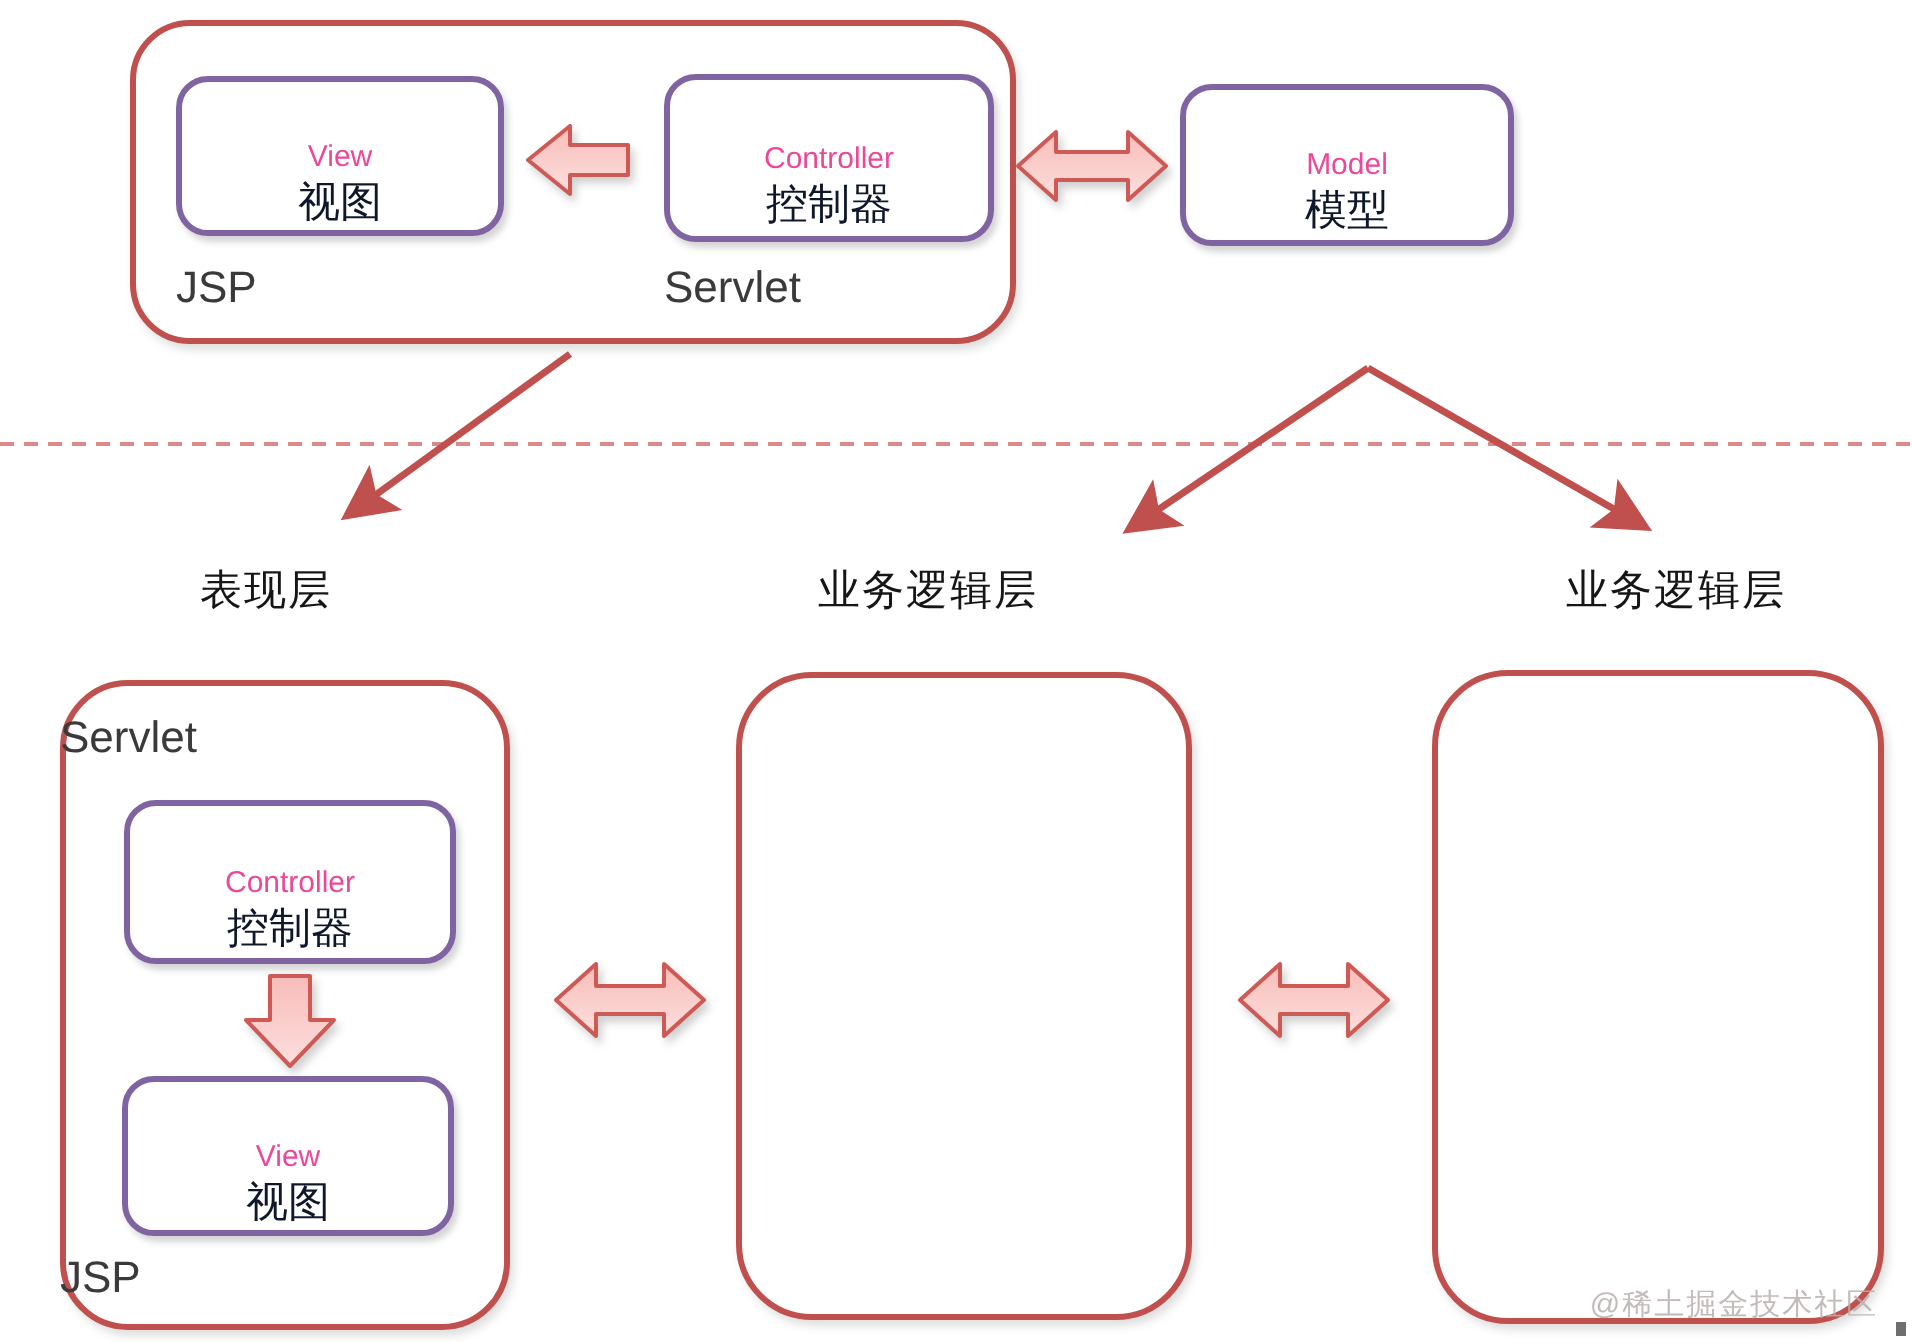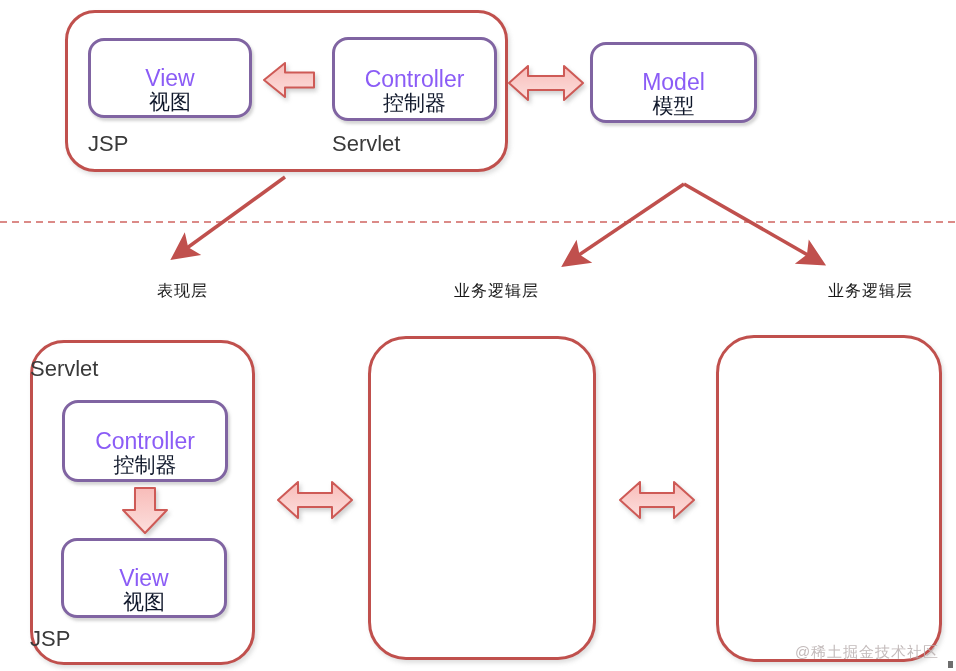--- a/index.html
+++ b/index.html
@@ -21,27 +21,27 @@
   .overlay{position:absolute;left:0;top:0;width:956px;height:671px;pointer-events:none;}
   .red-container{
     position:absolute;border:3px solid var(--red);border-radius:30px;background:#ffffff;
     box-shadow:2px 3px 4px rgba(150,150,150,0.30);
   }
   .purple-box{
     position:absolute;border:3px solid var(--purple);border-radius:16px;background:#ffffff;
     box-shadow:2px 3px 3px rgba(150,150,150,0.40);
     display:flex;flex-direction:column;align-items:center;justify-content:center;
   }
-  .purple-box .en{font-size:23px;line-height:23px;color:#8b5cf6;margin-top:24px;}
+  .purple-box .en{font-size:15px;line-height:23px;color:#ec4899;margin-top:24px;}
   .purple-box .zh{font-size:21px;line-height:24px;color:#0f172a;}
   .group-label{
     position:absolute;text-align:left;font-size:22px;color:var(--label-gray);
   }
   .layer-label{
-    position:absolute;text-align:right;font-size:16px;color:#161616;letter-spacing:1px;
+    position:absolute;text-align:center;font-size:21px;color:#161616;letter-spacing:1px;
   }
   .block-arrow{position:absolute;filter:drop-shadow(2px 3px 2px rgba(120,120,120,0.35));}
   .watermark{
     position:absolute;left:782px;top:643px;width:170px;font-size:15px;
     color:var(--watermark);opacity:0.85;letter-spacing:1px;white-space:nowrap;text-align:center;
   }
   .corner-dot{position:absolute;left:948px;top:661px;width:5px;height:7px;background:#4a4a4a;opacity:0.8;}
 </style>
 </head>
 <body>

